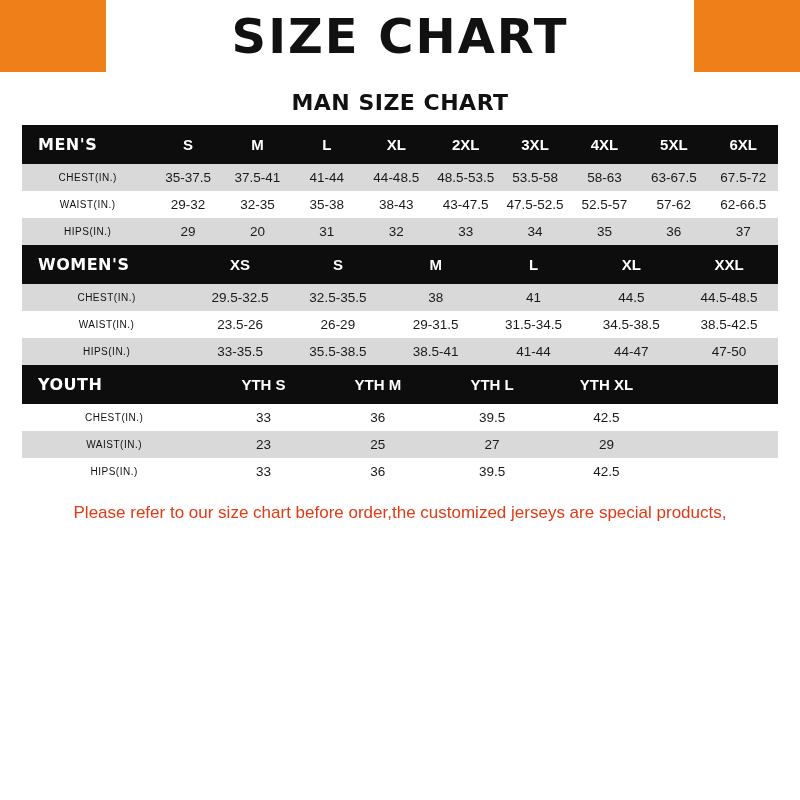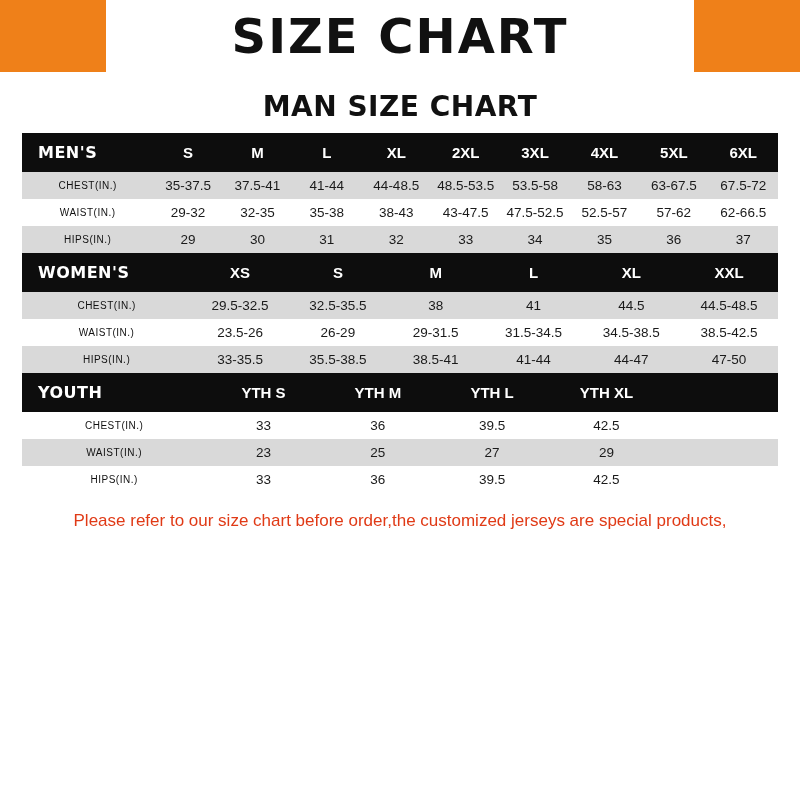--- a/index.html
+++ b/index.html
@@ -50,21 +50,21 @@
     line-height: 72px;
   }
   .content {
     padding: 0 22px;
     box-sizing: border-box;
   }
   .section-title {
     text-align: center;
     font-family: "DejaVu Sans", sans-serif;
     font-weight: bold;
-    font-size: 28px;
+    font-size: 22px;
     color: #111111;
     letter-spacing: 0.5px;
     margin: 18px 0 10px 0;
   }
   table.size-table {
     width: 100%;
     border-collapse: collapse;
     table-layout: fixed;
   }
   table.size-table td, table.size-table th {
@@ -158,21 +158,21 @@
           <td>38-43</td>
           <td>43-47.5</td>
           <td>47.5-52.5</td>
           <td>52.5-57</td>
           <td>57-62</td>
           <td>62-66.5</td>
         </tr>
         <tr class="odd">
           <td class="rowlabel">HIPS(IN.)</td>
           <td>29</td>
-          <td>30</td>
+          <td>20</td>
           <td>31</td>
           <td>32</td>
           <td>33</td>
           <td>34</td>
           <td>35</td>
           <td>36</td>
           <td>37</td>
         </tr>
       </tbody>
     </table>

